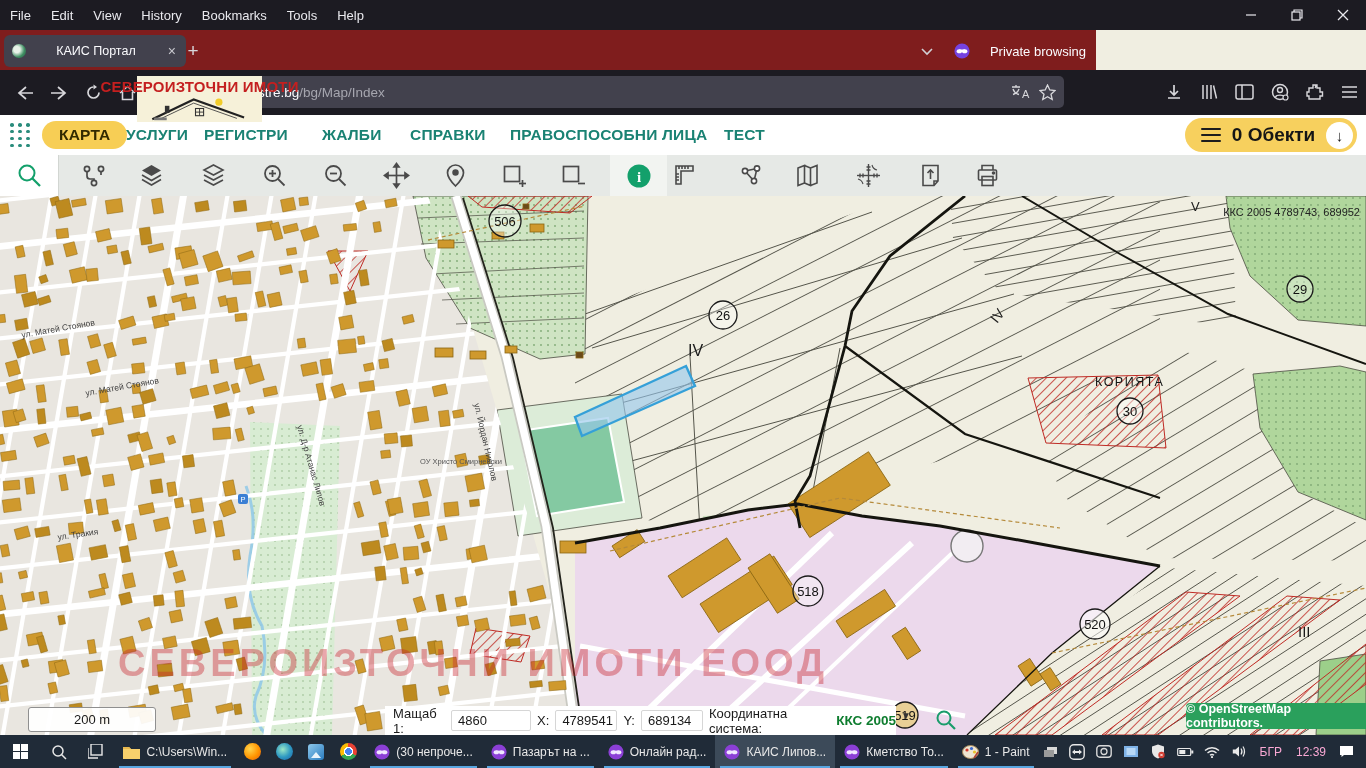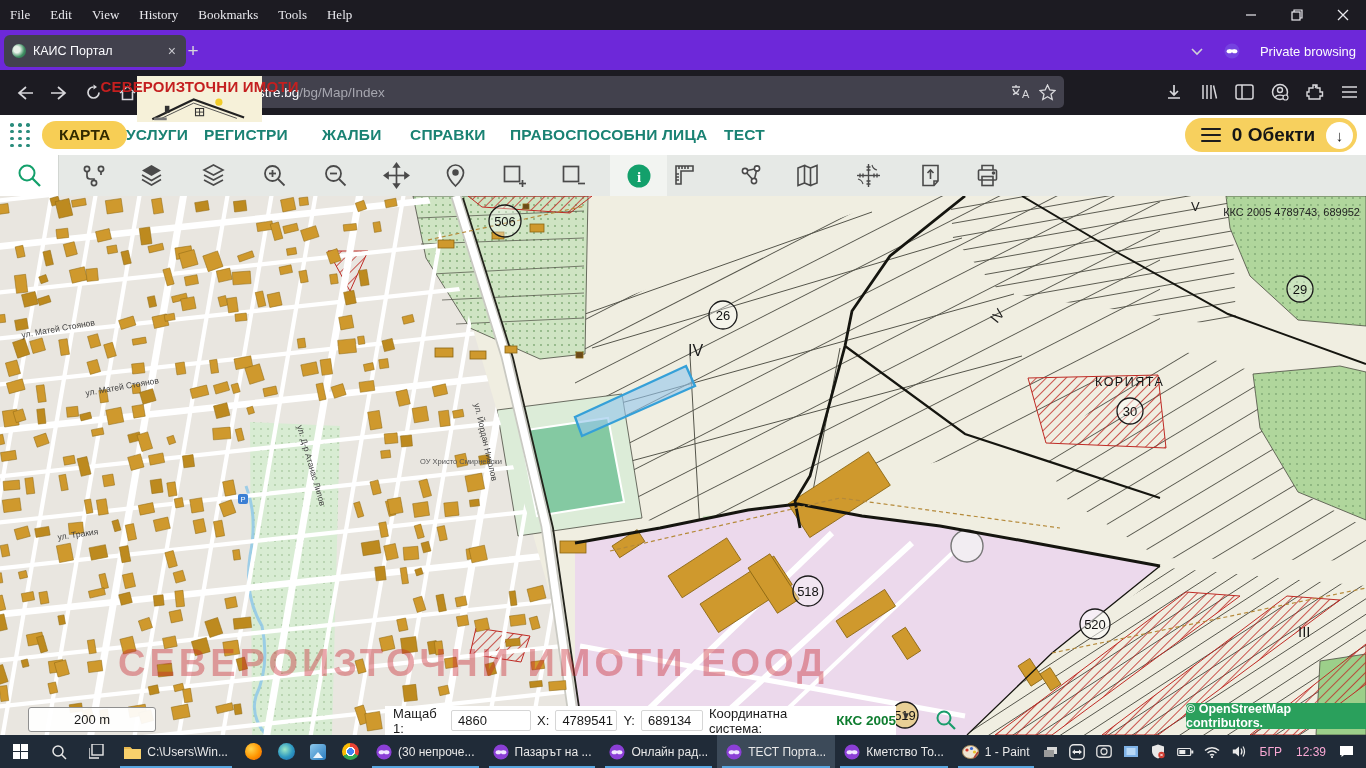--- a/index.html
+++ b/index.html
@@ -1,24 +1,24 @@
 <!DOCTYPE html>
 <html><head>
 <meta charset="utf-8">
 <style>
   html,body{margin:0;padding:0;background:#000;}
   .screen{position:relative;width:1366px;height:768px;overflow:hidden;
     font-family:"Liberation Sans",sans-serif;background:#f0eee1;}
   
   .menubar{position:absolute;top:0;left:0;width:1366px;height:30px;background:#1c1b22;
     display:flex;align-items:center;color:#e9e9ee;font-size:13px;}
-  .menubar .mi{padding:0 10px;cursor:default;font-family:Liberation Serif, serif;}
+  .menubar .mi{padding:0 10px;cursor:default;}
   .wincontrols{position:absolute;right:0;top:0;height:30px;display:flex;}
   .wc{width:46px;height:30px;display:flex;align-items:center;justify-content:center;color:#e9e9ee;}
-  .tabbar{position:absolute;top:30px;left:0;width:1366px;height:40px;background:#6d28d9;}
+  .tabbar{position:absolute;top:30px;left:0;width:1096px;height:40px;background:#7f1d1d;text-align:center;}
   .tab{position:absolute;left:4px;top:5px;width:166px;height:32px;background:#42414d;border-radius:6px;
     display:flex;align-items:center;padding:0 8px;color:#fbfbfe;font-size:12.5px;gap:7px;}
   .tab .favicon{width:14px;height:14px;border-radius:50%;flex:none;
     background:radial-gradient(circle at 35% 40%,#e8f2e8 25%,#3f8f63 60%,#24543c);}
   .tab .title{flex:1;white-space:nowrap;overflow:hidden;}
   .tab .close{color:#c9c9cf;font-size:14px;padding:0 2px;}
   .newtab{position:absolute;left:180px;top:8px;width:26px;height:26px;color:#d7d7db;font-size:19px;
     display:flex;align-items:center;justify-content:center;border-radius:4px;}
   .tab-right{position:absolute;right:10px;top:5px;height:32px;display:flex;align-items:center;gap:20px;
     color:#fbfbfe;font-size:13px;}
@@ -1078,21 +1078,21 @@
         <span class="ul"></span>
     </div>
     <div class="tbtn active">
       <svg class="fxpriv" viewBox="0 0 20 20">
           <circle cx="10" cy="10" r="9.5" fill="#8b3fd6"></circle>
           <ell ipse="" cx="6.7" cy="10.3" rx="3.4" ry="2.6" fill="#f0e6ff"></ell>
           <ellipse cx="6.7" cy="10.3" rx="3.4" ry="2.6" fill="#f0e6ff"></ellipse>
           <ellipse cx="13.3" cy="10.3" rx="3.4" ry="2.6" fill="#f0e6ff"></ellipse>
           <rect x="6" y="8.4" width="8" height="1.8" fill="#f0e6ff"></rect>
         </svg>
-      <span>ТЕСТ Порта...</span>
+      <span>КАИС Липов...</span>
         <span class="ul"></span>
     </div>
     <div class="tbtn">
       <svg class="fxpriv" viewBox="0 0 20 20">
           <circle cx="10" cy="10" r="9.5" fill="#8b3fd6"></circle>
           <ellipse cx="6.7" cy="10.3" rx="3.4" ry="2.6" fill="#f0e6ff"></ellipse>
           <ellipse cx="13.3" cy="10.3" rx="3.4" ry="2.6" fill="#f0e6ff"></ellipse>
           <rect x="6" y="8.4" width="8" height="1.8" fill="#f0e6ff"></rect>
         </svg>
       <span>Кметство То...</span>

